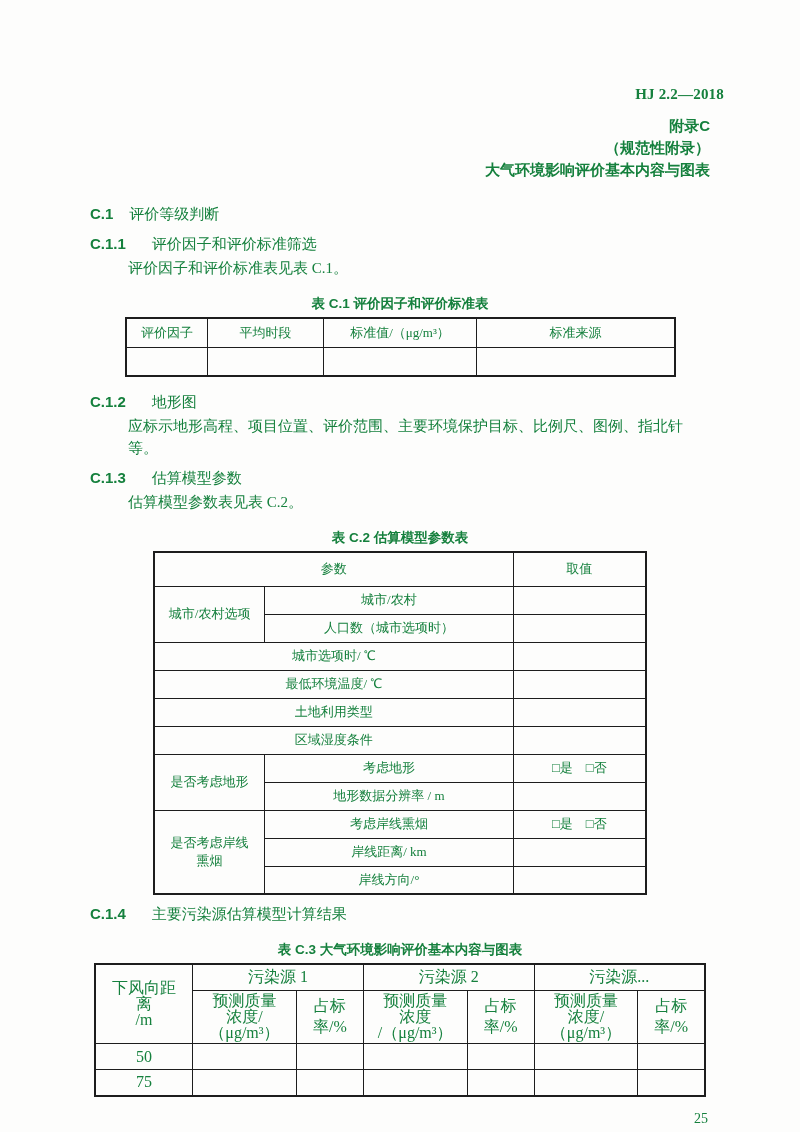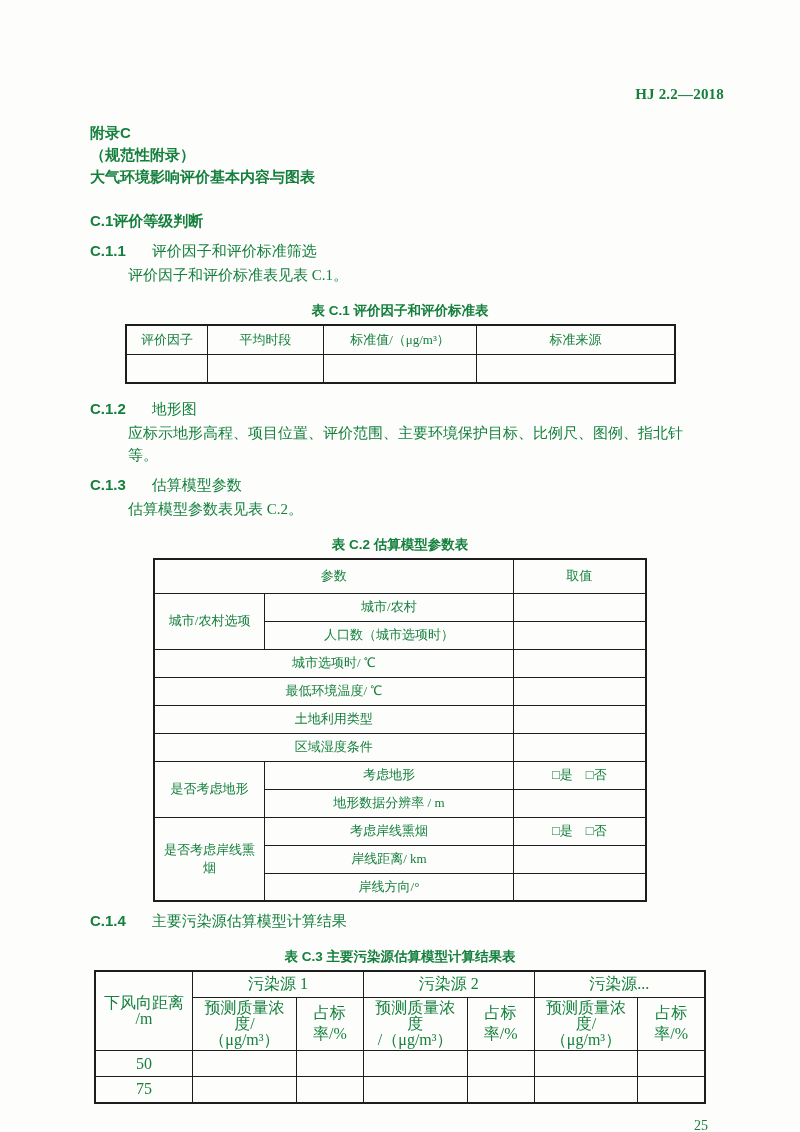--- a/index.html
+++ b/index.html
@@ -18,40 +18,40 @@
   }
   .doc-code {
     text-align: right;
     font-family: "Liberation Serif", serif;
     font-weight: bold;
     font-size: 15px;
     letter-spacing: .2px;
     margin-right: -14px;
   }
   .title-block {
-    margin-top: 19px;
-    text-align: left;
+    margin-top: 12px;
+    text-align: right;
     font-family: "Liberation Sans", sans-serif;
     font-weight: bold;
     font-size: 15px;
     line-height: 22px;
   }
   .heading {
     font-size: 15px;
     line-height: 22px;
   }
   .heading .num {
     font-family: "Liberation Sans", sans-serif;
     font-weight: bold;
   }
   .heading.lvl1 { margin-top: 22px; }
   .heading.lvl1 .sec-title {
     font-family: "Liberation Sans", sans-serif;
-    font-weight: bold;
-    margin-left: 0;
+    font-weight: normal;
+    margin-left: 16px;
   }
   .heading.lvl2 { margin-top: 8px; }
   .heading.lvl2 .sec-title { margin-left: 26px; }
   .body-text {
     font-size: 15px;
     line-height: 22px;
     padding-left: 38px;
     margin-top: 2px;
   }
   .table-caption {
@@ -65,21 +65,21 @@
   table {
     border-collapse: collapse;
     table-layout: fixed;
     margin: 0 auto;
   }
   td {
     border: 1px solid #1d1d1d;
     text-align: center;
     vertical-align: middle;
     font-size: 13px;
-    padding: 2px 4px;
+    padding: 2px 12px;
   }
   .t1, .t2, .t3 { border: 2px solid #1d1d1d; }
   .t1 { width: 551px; }
   .t1 td { height: 29px; }
   .t2 { width: 494px; }
   .t2 td { height: 28px; }
   .t2 tr.hdr td { height: 34px; }
   .t3 { width: 612px; }
   .t3 td { font-size: 16px; height: 26px; }
   .t3 tr.grp td { height: 22px; }
@@ -208,21 +208,21 @@
       <td>岸线方向/°</td>
       <td></td>
     </tr>
   </tbody>
     </table>
 
   <div class="heading lvl2 c14">
     <span class="num">C.1.4</span><span class="sec-title">主要污染源估算模型计算结果</span>
   </div>
 
-  <div class="table-caption">表 C.3 主要污染源估算模型计算结果表</div>
+  <div class="table-caption">表 C.3 大气环境影响评价基本内容与图表</div>
   <table class="t3">
     <colgroup>
       <col style="width:16%">
       <col style="width:17%">
         <col style="width:11%">
       <col style="width:17%">
         <col style="width:11%">
       <col style="width:17%">
         <col style="width:11%">
     </colgroup>

